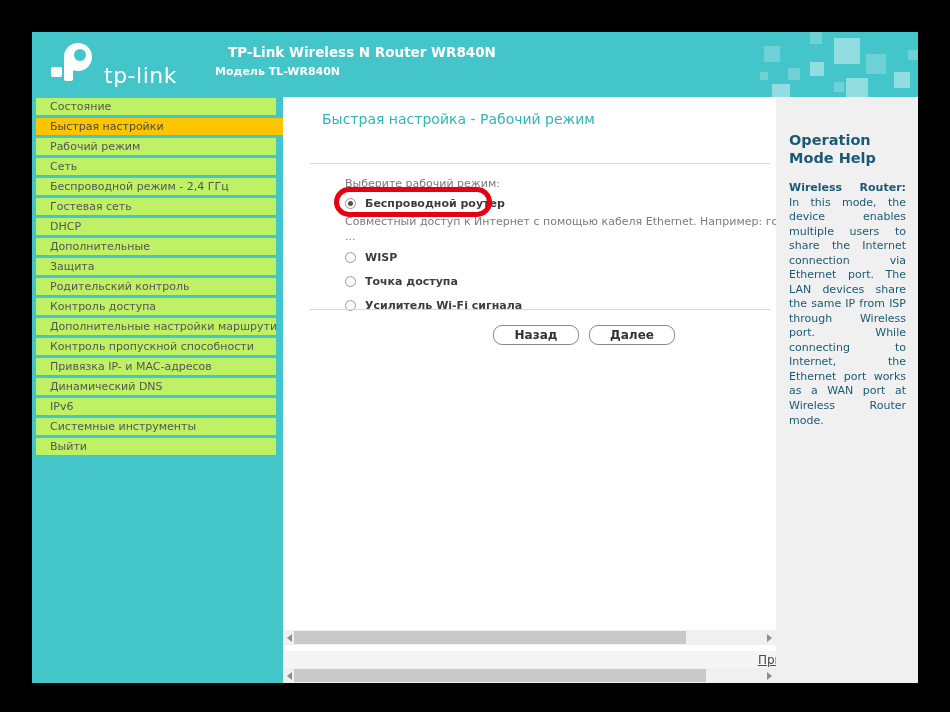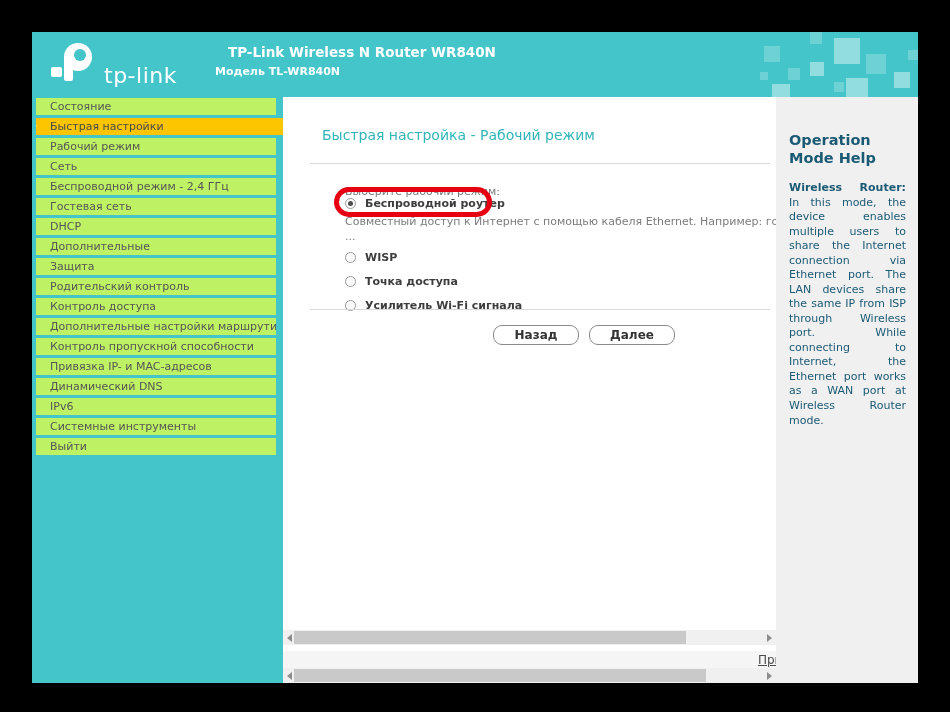--- a/index.html
+++ b/index.html
@@ -29,24 +29,24 @@
   .menu-item { position:relative; width:240px; height:17px; margin:0 0 3px 4px; background:#bef264;
                display:flex; align-items:center; padding-left:14px; font-size:11px; color:#555;
                cursor:pointer; white-space:nowrap; overflow:hidden; }
   .menu-item.active { background:#fdc500; color:#4a4a4a; width:247px; }
   .notch { position:absolute; left:-4px; top:4px; width:0; height:0;
            border-top:4px solid transparent; border-bottom:4px solid transparent; border-left:5px solid #fff; }
 
   
   .main { position:relative; width:493px; background:#fff; display:flex; flex-direction:column; }
   .main-page { position:relative; height:533px; overflow:hidden; }
-  .page-heading { position:absolute; left:39px; top:30px; font-size:14px; color:#31b5b8; white-space:nowrap; }
+  .page-heading { position:absolute; left:39px; top:14px; font-size:14px; color:#31b5b8; white-space:nowrap; }
   .divider { position:absolute; left:27px; right:6px; height:1px; background:#d9d9d9; }
   .div1 { top:66px; } .div2 { top:212px; }
-  .prompt { position:absolute; left:62px; top:88px; font-size:11px; color:#7a7a7a; white-space:nowrap; }
+  .prompt { position:absolute; left:62px; top:80px; font-size:11px; color:#7a7a7a; white-space:nowrap; }
   .options { position:absolute; left:62px; top:96px; right:0; }
   .opt-row { position:relative; display:flex; align-items:center; height:20px; }
   .opt-row + .opt-row { margin-top:4px; }
   .radio { width:11px; height:11px; border-radius:50%; border:1px solid #999; background:#fcfcfc;
            display:inline-block; position:relative; flex:0 0 auto; }
   .radio.sel::after { content:''; position:absolute; left:2px; top:2px; width:5px; height:5px;
                       border-radius:50%; background:#4e4e4e; }
   .opt-label { margin-left:9px; font-size:11px; font-weight:bold; color:#3d3d3d; white-space:nowrap; }
   .red-ring { position:absolute; left:-11px; top:-6px; width:158px; height:30px;
               border:5px solid #e60012; border-radius:15px; pointer-events:none; z-index:3; }

